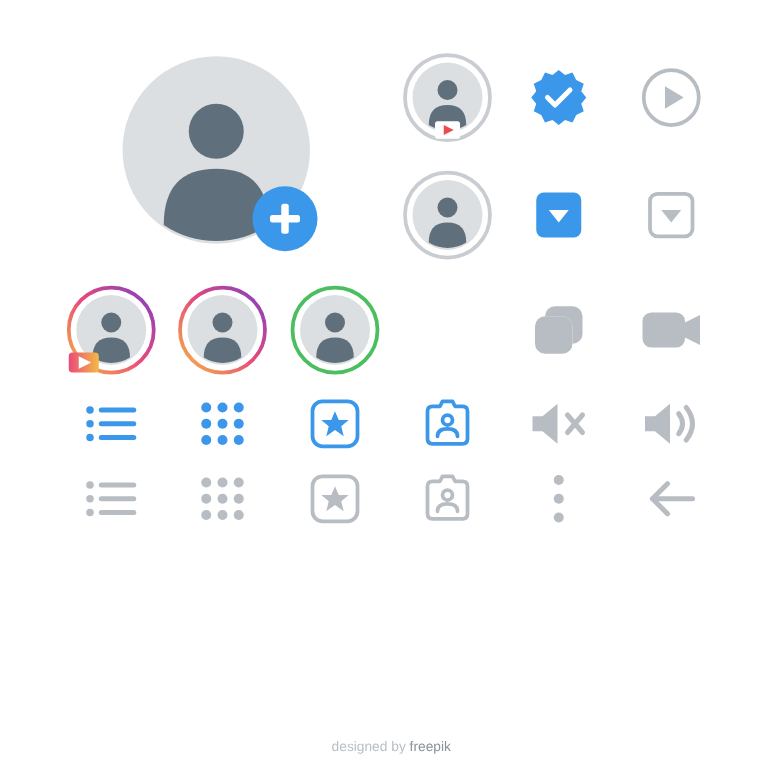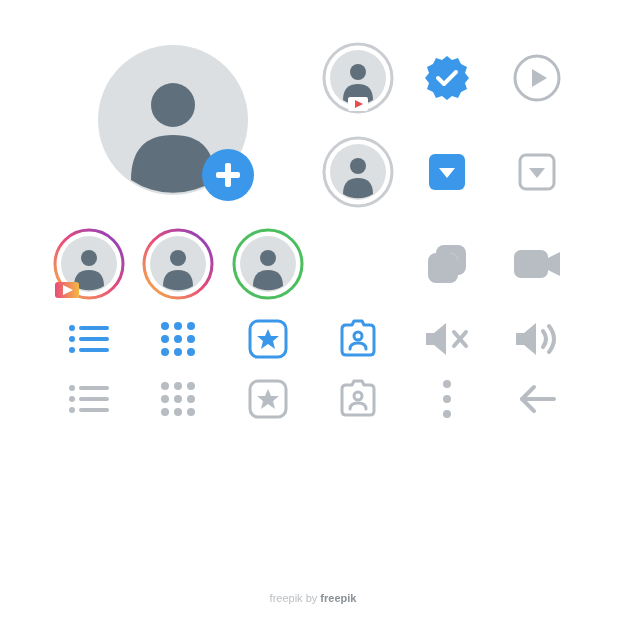--- a/index.html
+++ b/index.html
@@ -21,21 +21,21 @@
   .cell { display: flex; align-items: center; justify-content: center; }
   .footer {
     position: absolute;
     bottom: 22px;
     left: 0; right: 0;
     text-align: center;
     font-size: 11px;
     color: #b9bfc4;
     font-weight: 500;
   }
-  .footer b { color: #8a9197; font-weight: 700; }
+  .footer b { color: #8a9197; font-weight: 400; }
   svg { display: block; }
 </style>
 </head>
 <body>
 
 <div class="grid">
 
   <div class="cell" style="grid-column: 1 / span 3; grid-row: 1 / span 2;">
     <svg width="170" height="170" viewBox="0 0 170 170">
       <circle cx="80" cy="80" r="75" fill="#dcdfe1"></circle>
@@ -280,14 +280,14 @@
       <g stroke="#b7bdc2" stroke-width="4" fill="none" stroke-linecap="round" stroke-linejoin="round">
         <line x1="6" y1="16" x2="38" y2="16"></line>
           <path d="M18 4 L6 16 L18 28"></path>
       </g>
     </svg>
   </div>
 
 </div>
 
 <div class="footer">
-  <span>freepik by </span><b>freepik</b>
+  <span>designed by </span><b>freepik</b>
 </div>
 
 </body></html>

